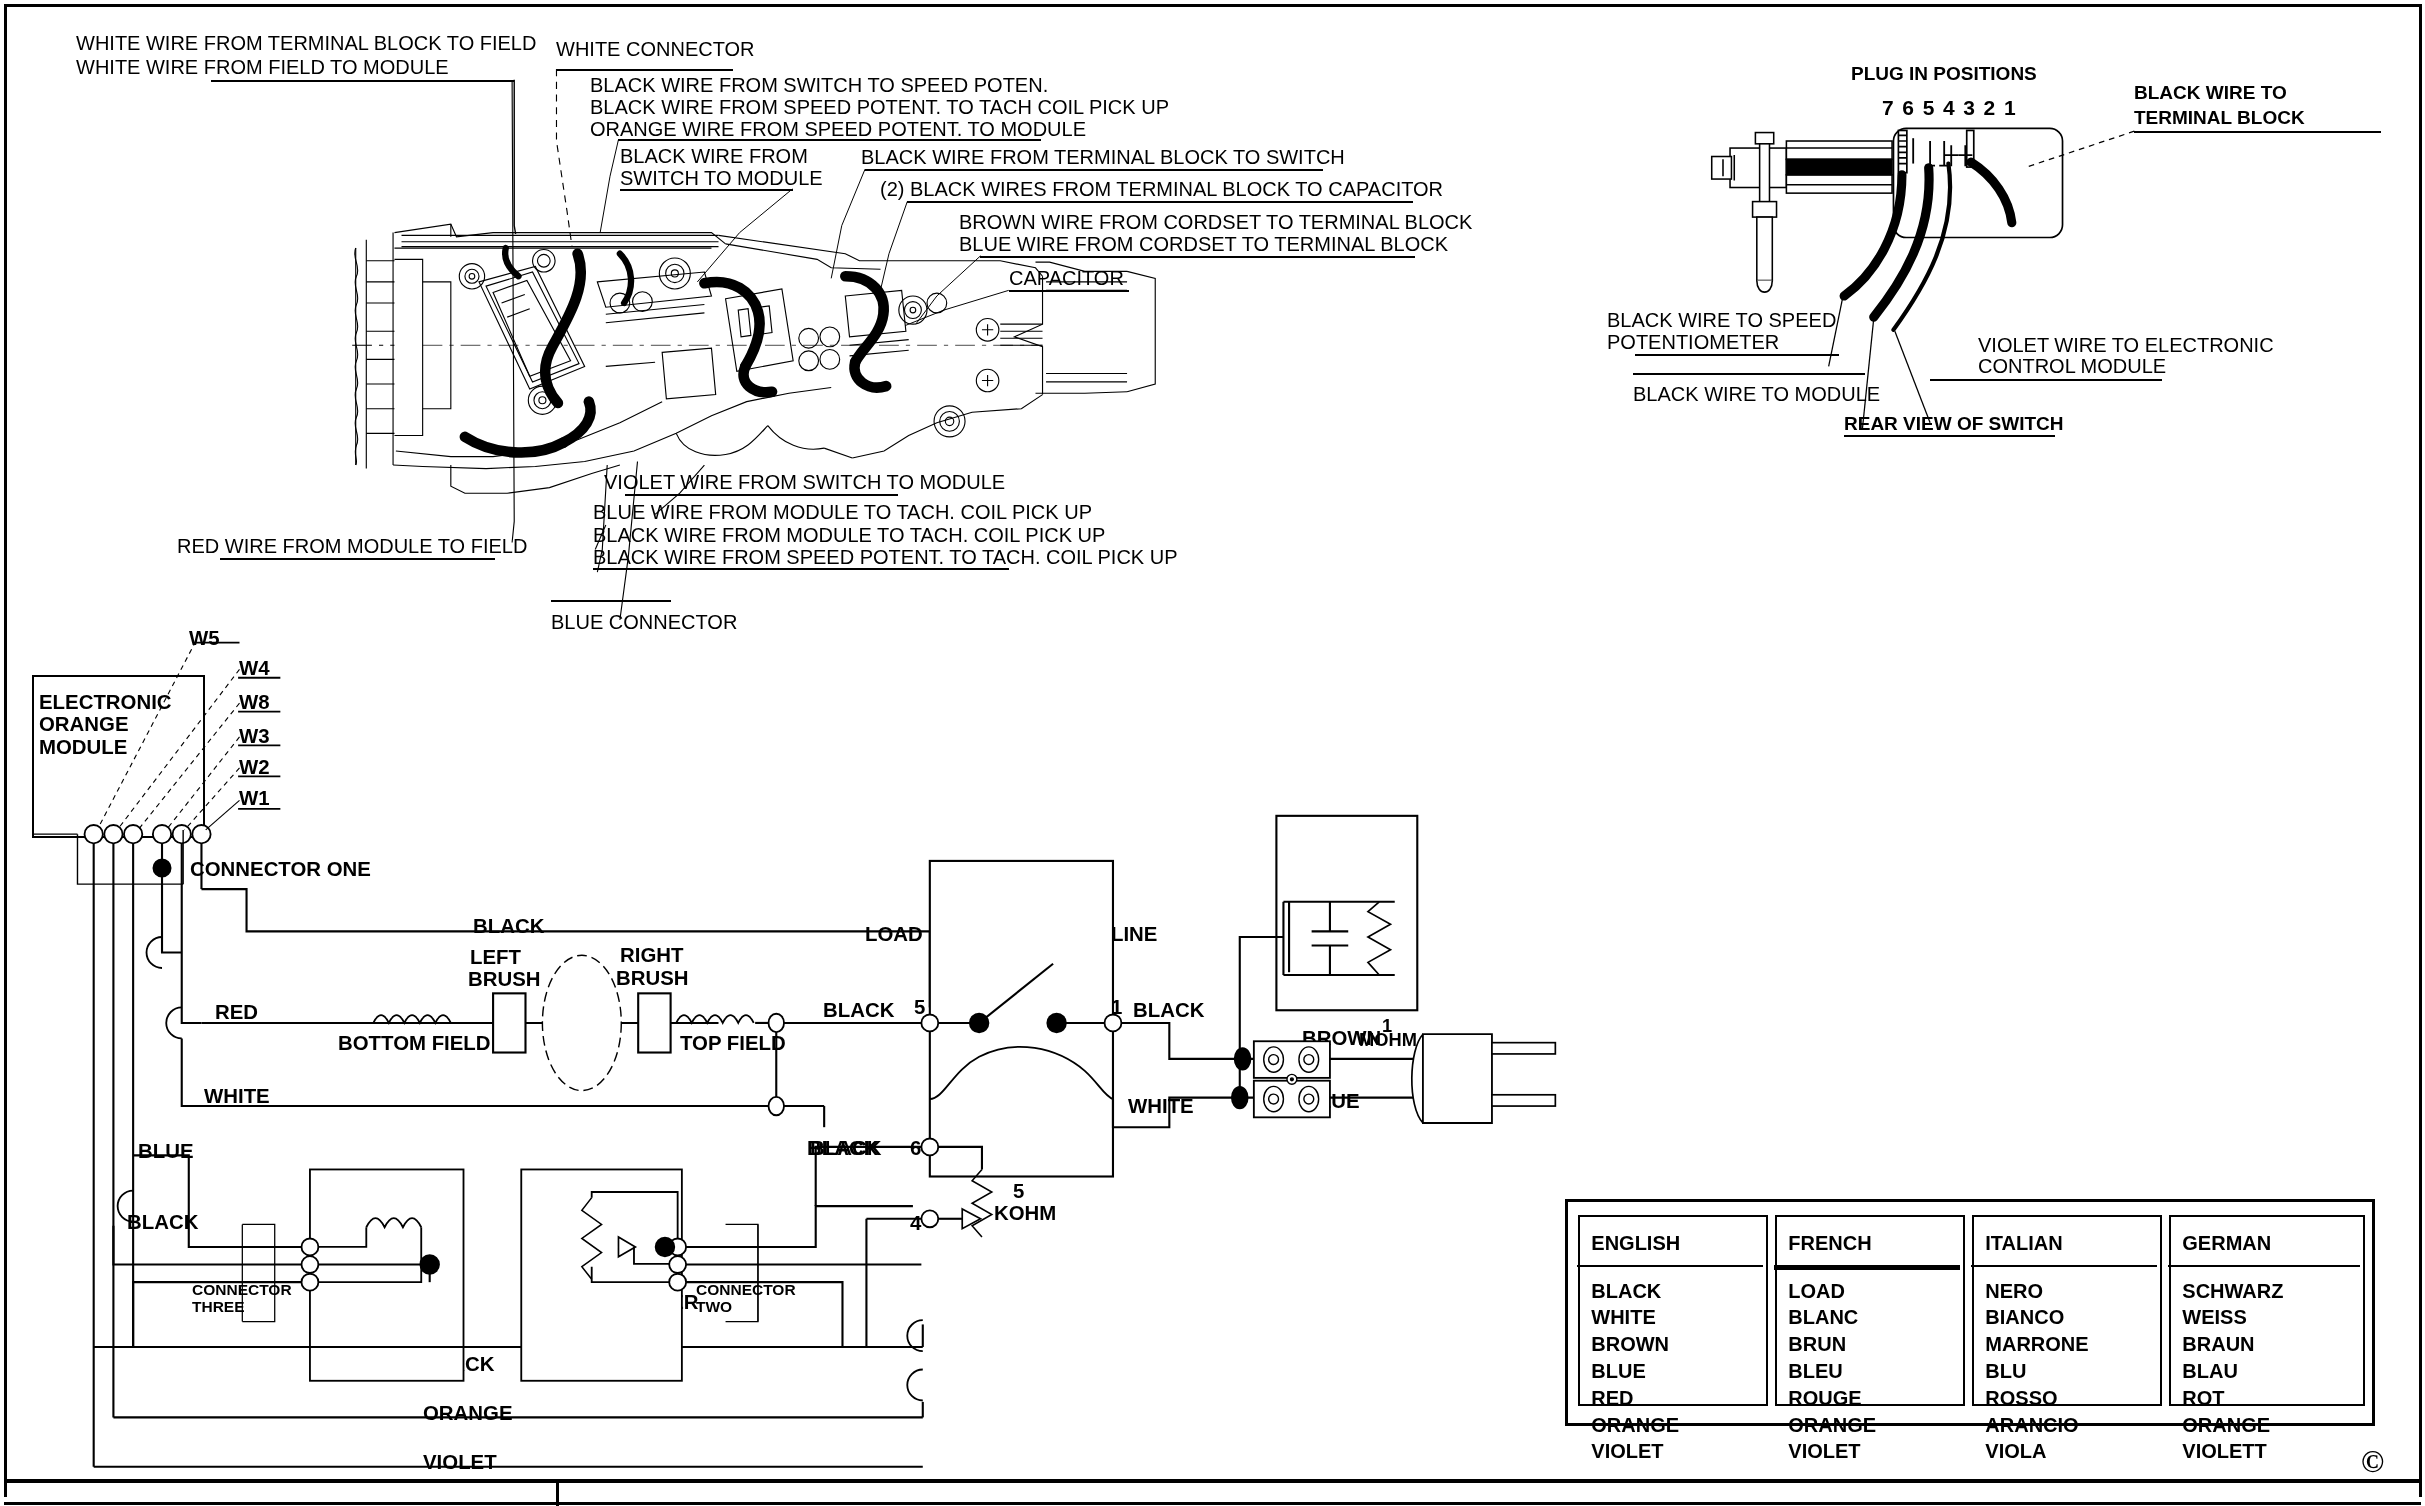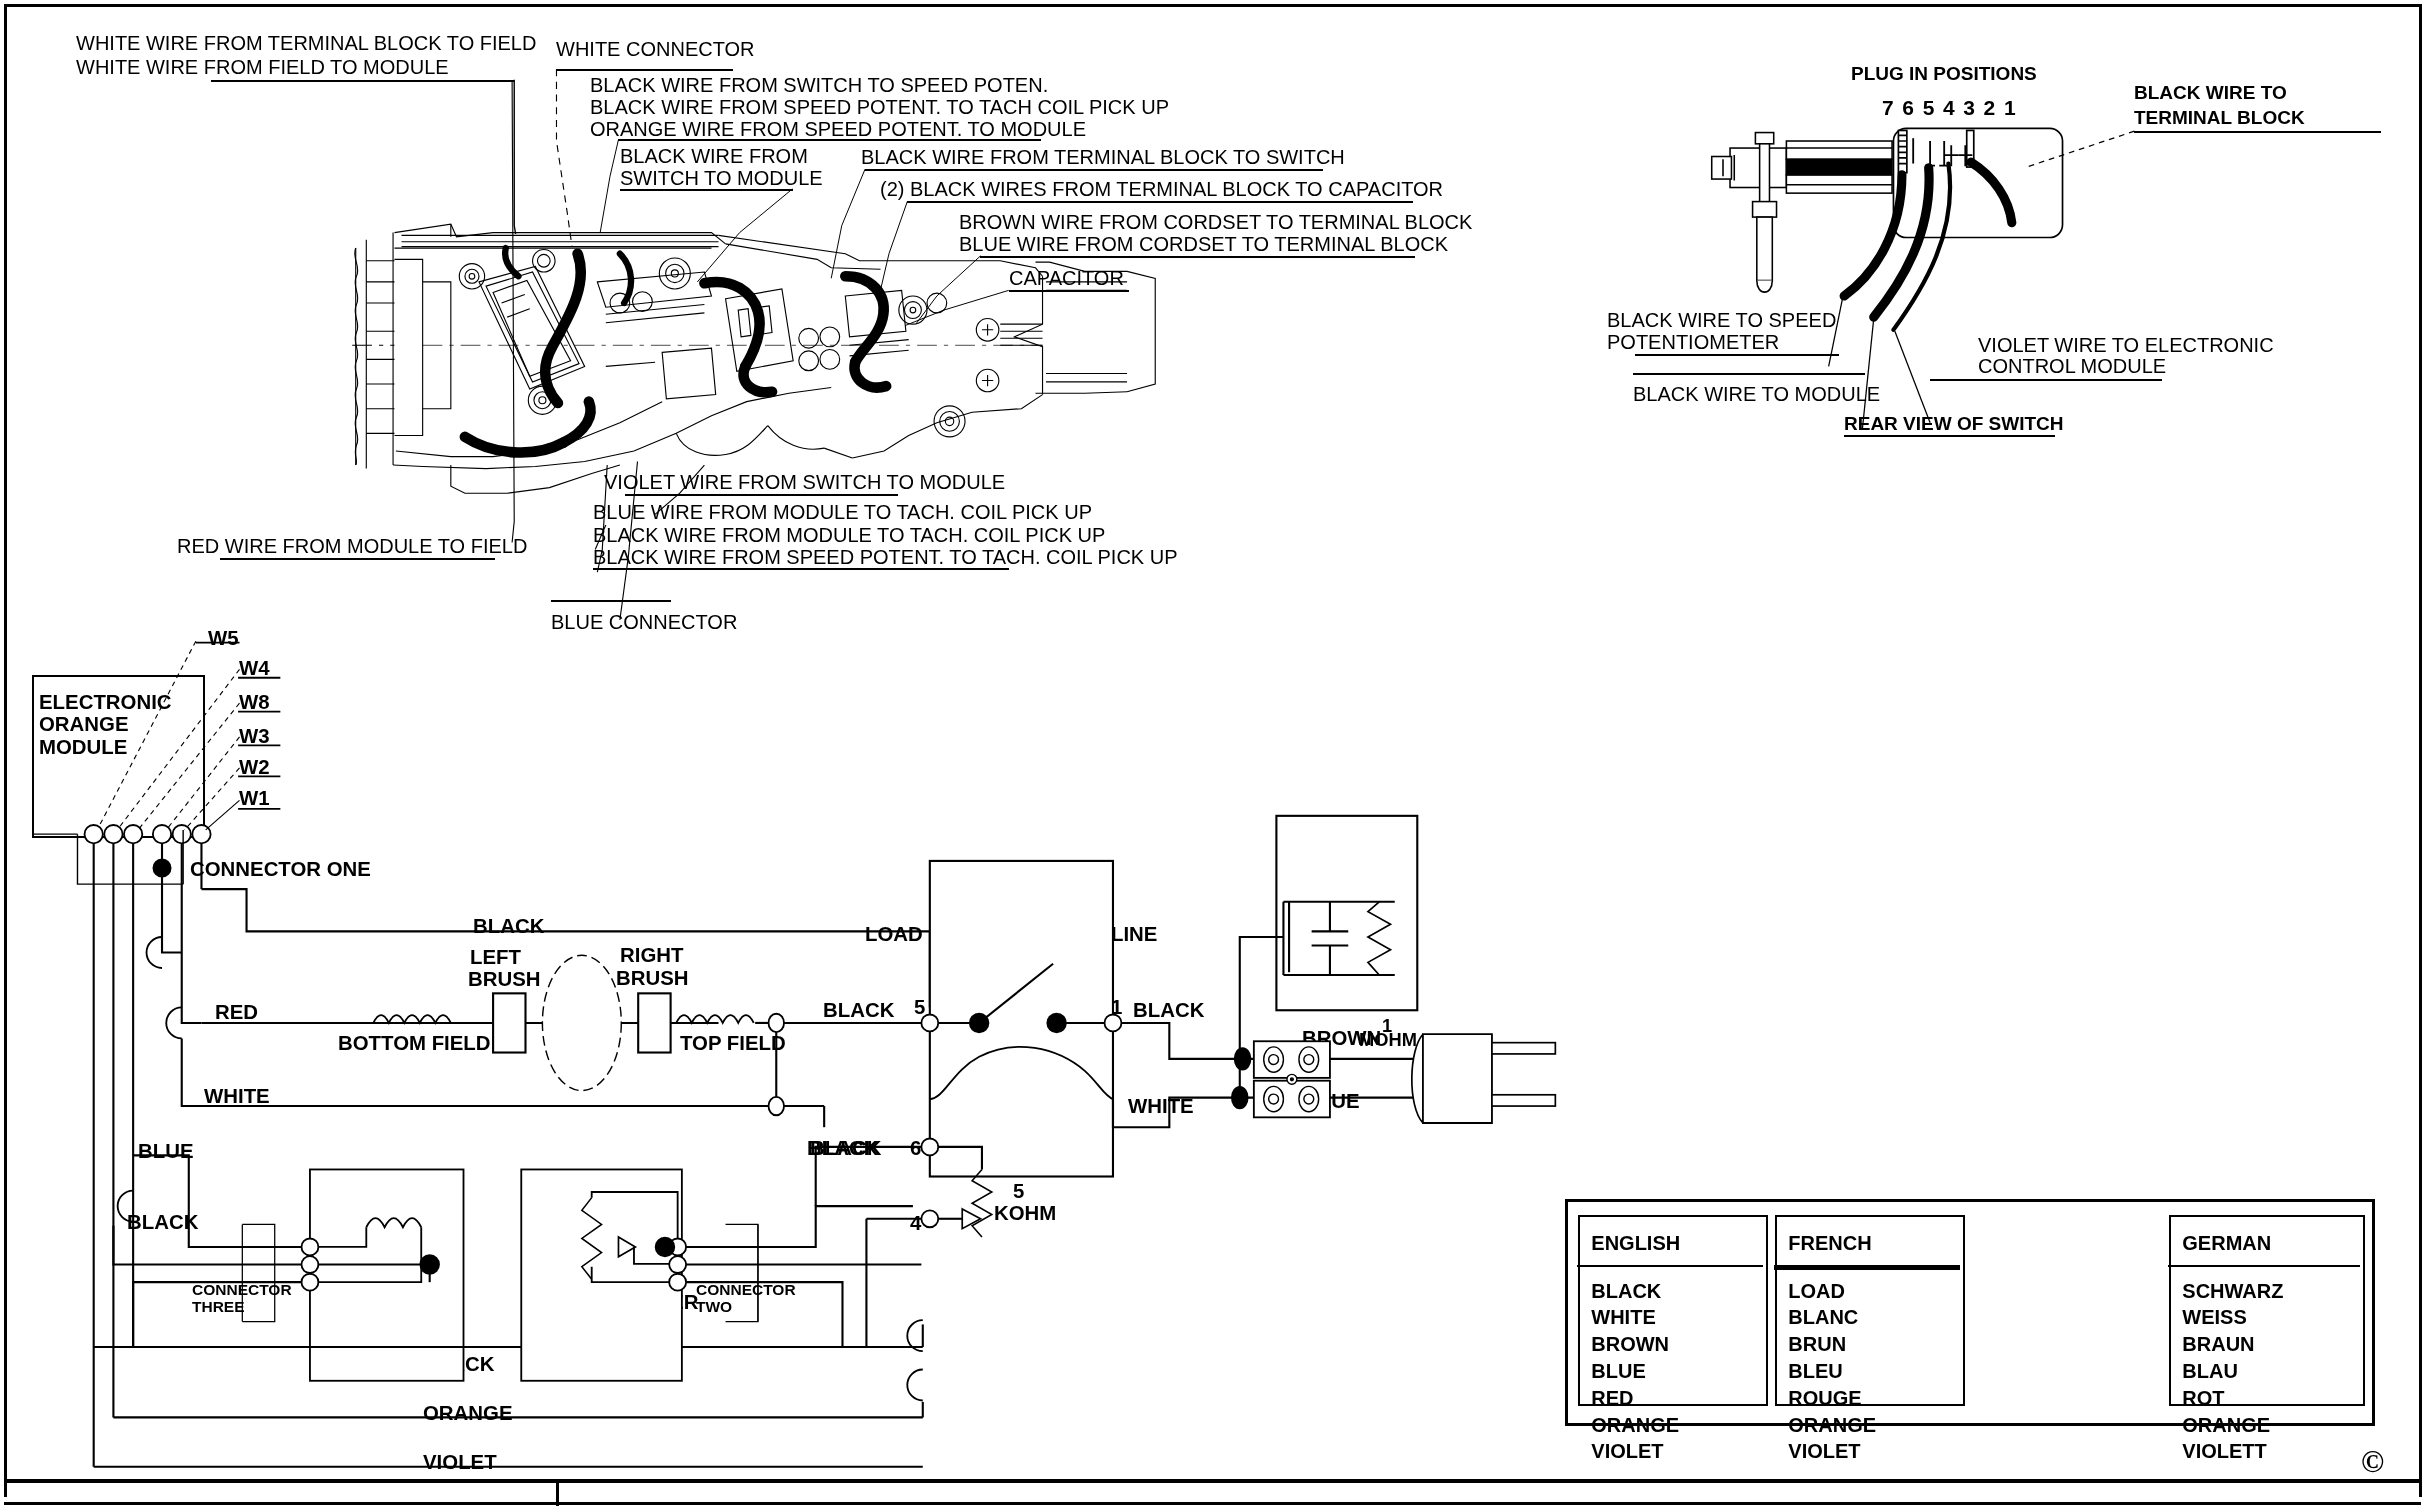--- a/index.html
+++ b/index.html
@@ -269,21 +269,21 @@
   <div class="ul" style="left:1930px;top:379px;width:232px;"></div>
 
   <div class="lbl cal2" style="left:1844px;top:412px;">REAR VIEW OF SWITCH</div>
   <div class="ul" style="left:1844px;top:435px;width:211px;"></div>
 
   <div style="position:absolute;left:32px;top:675px;width:169px;height:159px;border:2.1px solid #000;background:#fff;"></div>
   <div class="lbl sch" style="left:39px;top:689px;">ELECTRONIC</div>
   <div class="lbl sch" style="left:39px;top:711px;">ORANGE</div>
   <div class="lbl sch" style="left:39px;top:734px;">MODULE</div>
 
-  <div class="lbl sch" style="left:208px;top:625px;">W5</div>
+  <div class="lbl sch" style="left:189px;top:625px;">W5</div>
   <div class="lbl sch" style="left:239px;top:655px;">W4</div>
   <div class="lbl sch" style="left:239px;top:689px;">W8</div>
   <div class="lbl sch" style="left:239px;top:723px;">W3</div>
   <div class="lbl sch" style="left:239px;top:754px;">W2</div>
   <div class="lbl sch" style="left:239px;top:785px;">W1</div>
 
   <div class="lbl sch" style="left:190px;top:856px;">CONNECTOR ONE</div>
 
   <div class="lbl sch" style="left:473px;top:913px;">BLACK</div>
   <div class="lbl sch" style="left:470px;top:944px;">LEFT</div>
@@ -568,20 +568,33 @@
         <div>LOAD</div>
         <div>BLANC</div>
         <div>BRUN</div>
         <div>BLEU</div>
         <div>ROUGE</div>
         <div>ORANGE</div>
         <div>VIOLET</div>
       </div>
     </div>
 
+    <div class="langcol" style="left:404px;top:12.7px;width:186px;height:187px;">
+      <div class="langhdr" style="left:11.3px;top:15.5px;">ITALIAN</div>
+      <div class="hdrline" style="left:-2.8px;top:48px;width:186px;"></div>
+      <div class="langlist" style="left:11.3px;top:61px;">
+        <div>NERO</div>
+        <div>BIANCO</div>
+        <div>MARRONE</div>
+        <div>BLU</div>
+        <div>ROSSO</div>
+        <div>ARANCIO</div>
+        <div>VIOLA</div>
+      </div>
+    </div>
 
     <div class="langcol" style="left:601px;top:12.7px;width:192px;height:187px;">
       <div class="langhdr" style="left:11.3px;top:15.5px;">GERMAN</div>
       <div class="hdrline" style="left:-2.8px;top:48px;width:192px;"></div>
       <div class="langlist" style="left:11.3px;top:61px;">
         <div>SCHWARZ</div>
         <div>WEISS</div>
         <div>BRAUN</div>
         <div>BLAU</div>
         <div>ROT</div>

